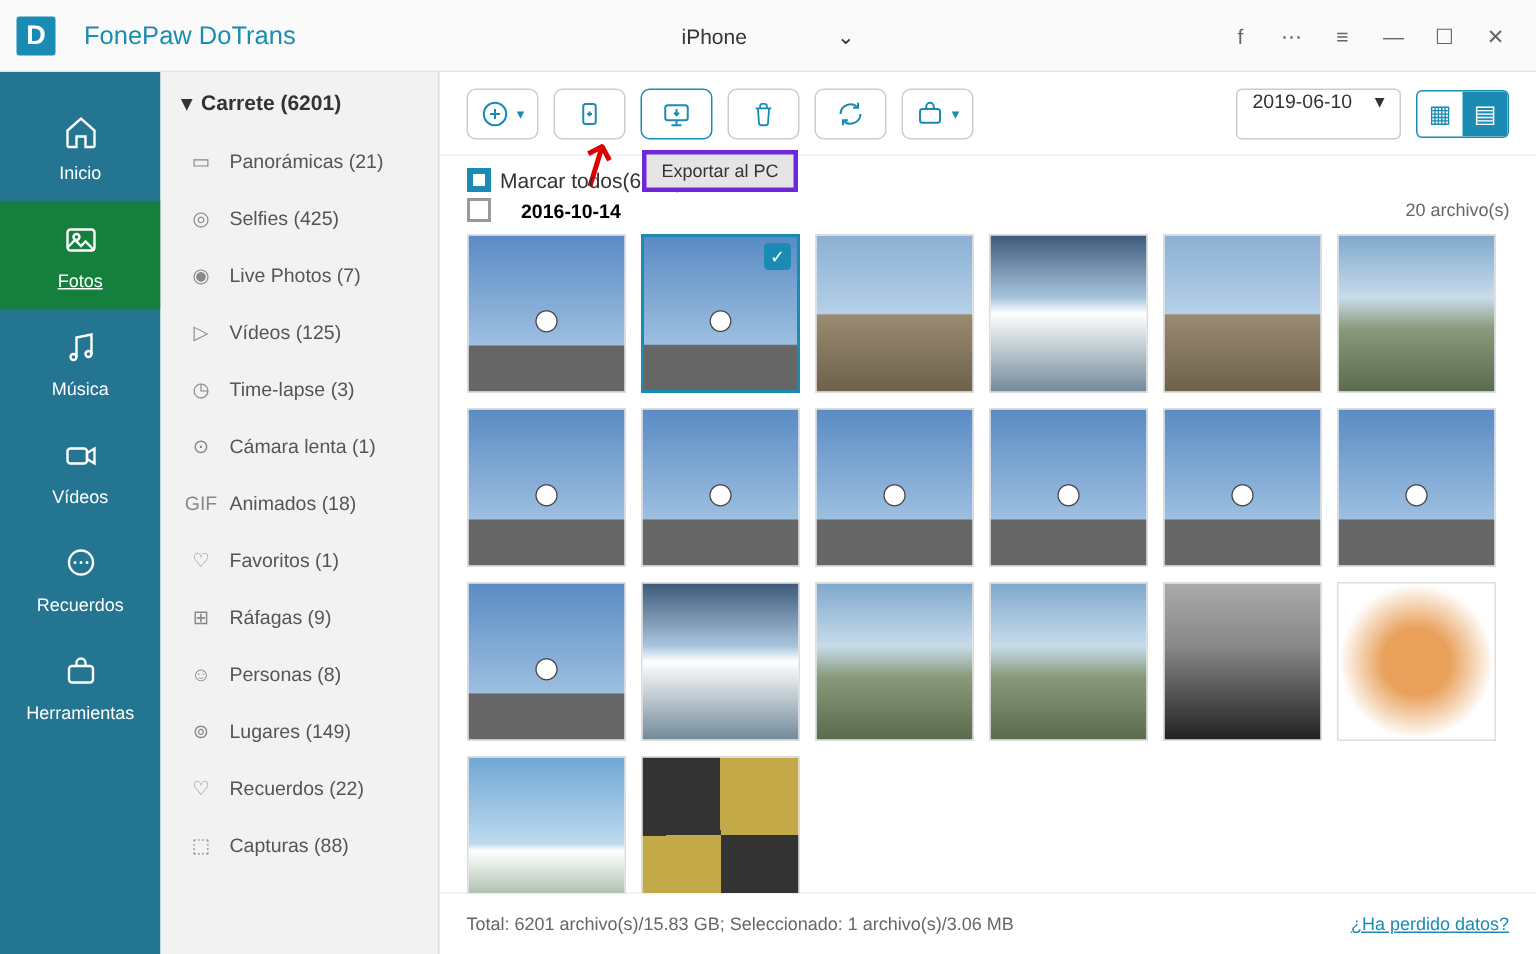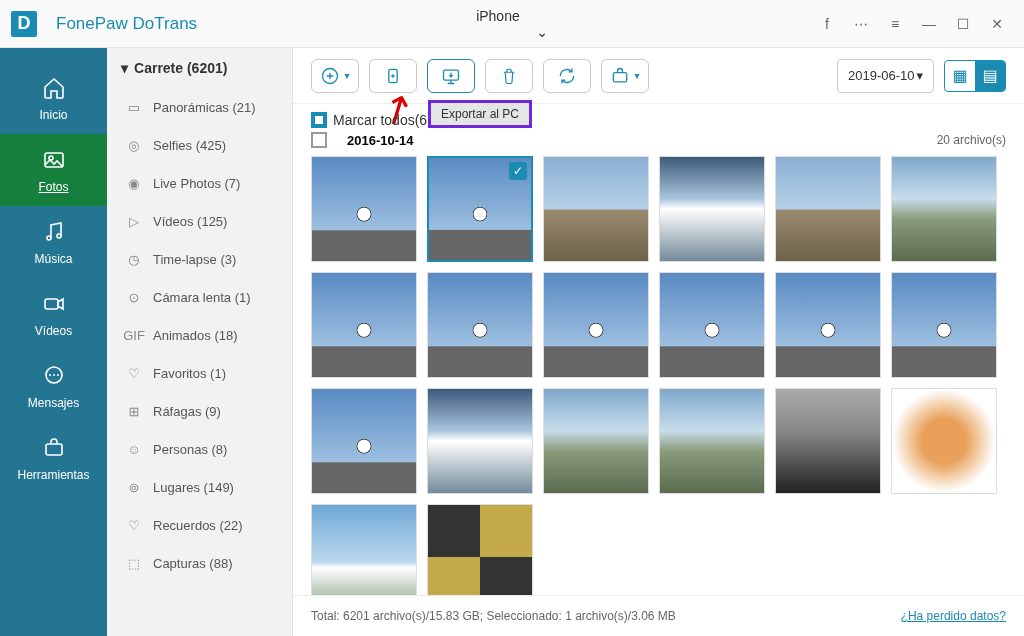--- a/index.html
+++ b/index.html
@@ -2,38 +2,38 @@
 <html><head>
 <meta charset="utf-8">
 <style>
 *{margin:0;padding:0;box-sizing:border-box;font-family:-apple-system,BlinkMacSystemFont,"Segoe UI",Arial,sans-serif;}
 body{width:1024px;height:636px;overflow:hidden;background:#fff;}
 .app{display:flex;flex-direction:column;height:100%;}
 .titlebar{height:48px;display:flex;align-items:center;border-bottom:1px solid #e5e5e5;background:#fafafa;}
 .logo{width:48px;height:48px;display:flex;align-items:center;justify-content:center;}
 .logo-icon{width:26px;height:26px;background:#1a8bb3;border-radius:2px;display:flex;align-items:center;justify-content:center;color:#fff;font-weight:bold;font-size:18px;}
 .app-title{color:#1a8bb3;font-size:17px;font-weight:500;margin-left:8px;}
-.device-select{position:absolute;left:50%;transform:translateX(-50%);display:flex;align-items:flex-start;font-size:14px;color:#333;cursor:pointer;flex-direction:column;}
+.device-select{position:absolute;left:50%;transform:translateX(-50%);display:flex;align-items:flex-start;font-size:14px;color:#333;cursor:pointer;}
 .win-controls{margin-left:auto;display:flex;align-items:center;gap:4px;padding-right:12px;}
 .win-btn{width:30px;height:30px;display:flex;align-items:center;justify-content:center;color:#666;cursor:pointer;font-size:14px;}
 .body-wrap{flex:1;display:flex;overflow:hidden;}
 .sidebar{width:107px;background:#237591;display:flex;flex-direction:column;padding-top:14px;}
 .nav-item{display:flex;flex-direction:column;align-items:center;padding:12px 0;color:#fff;cursor:pointer;gap:6px;}
 .nav-item.active{background:#15803d;text-decoration:underline;}
 .nav-icon{width:28px;height:28px;display:flex;align-items:center;justify-content:center;}
 .nav-label{font-size:12px;}
 .category-panel{width:186px;background:#f2f2f2;border-right:1px solid #e0e0e0;overflow-y:auto;}
 .cat-header{padding:12px 14px;font-size:14px;font-weight:bold;color:#333;display:flex;align-items:center;gap:6px;}
 .cat-item{padding:10px 12px 10px 18px;font-size:13px;color:#555;display:flex;align-items:center;gap:10px;cursor:pointer;}
 .cat-icon{width:18px;height:18px;display:flex;align-items:center;justify-content:center;color:#888;}
 .main-area{flex:1;display:flex;flex-direction:column;overflow:hidden;}
 .toolbar{height:56px;display:flex;align-items:center;padding:0 18px;gap:10px;border-bottom:1px solid #eee;}
 .tool-btn{height:34px;min-width:48px;border:1px solid #ccc;border-radius:6px;display:flex;align-items:center;justify-content:center;background:#fff;cursor:pointer;color:#1a8bb3;position:relative;padding:0 8px;gap:4px;}
 .tool-btn.highlighted{border-color:#1a8bb3;}
-.date-select{margin-left:auto;height:34px;border:1px solid #ccc;border-radius:4px;padding:0 10px;display:flex;align-items:center;gap:2px;font-size:13px;color:#333;cursor:pointer;}
+.date-select{margin-left:auto;height:34px;border:1px solid #ccc;border-radius:4px;padding:0 10px;display:flex;align-items:flex-start;gap:15px;font-size:13px;color:#333;cursor:pointer;}
 .view-toggle{display:flex;border:1px solid #1a8bb3;border-radius:4px;overflow:hidden;}
 .view-btn{width:30px;height:30px;display:flex;align-items:center;justify-content:center;cursor:pointer;}
 .view-btn.active{background:#1a8bb3;color:#fff;}
 .view-btn:not(.active){color:#1a8bb3;}
 .tooltip{position:absolute;top:40px;left:0;background:#e5e5e5;border:3px solid #6d28d9;padding:4px 10px;font-size:12px;color:#333;white-space:nowrap;z-index:10;}
 .arrow{position:absolute;top:26px;left:-48px;color:#d00;font-size:40px;transform:rotate(-28deg);pointer-events:none;}
 .content{flex:1;overflow-y:auto;padding:8px 18px;position:relative;}
 .select-all{display:flex;align-items:center;gap:6px;font-size:14px;color:#333;margin-bottom:4px;}
 .chk{width:16px;height:16px;border:2px solid #1a8bb3;display:inline-flex;align-items:center;justify-content:center;}
 .chk.filled{background:#1a8bb3;}
@@ -120,21 +120,21 @@
           </div>
         <span class="nav-label">Vídeos</span>
       </div>
       <div class="nav-item">
         <div class="nav-icon">
             <svg width="24" height="24" viewBox="0 0 24 24" fill="none" stroke="#fff" stroke-width="1.6">
               <circle cx="12" cy="11" r="8"></circle>
               <path d="M8 11h0M12 11h0M16 11h0" stroke-linecap="round" stroke-width="2"></path>
             </svg>
           </div>
-        <span class="nav-label">Mensajes</span>
+        <span class="nav-label">Recuerdos</span>
       </div>
       <div class="nav-item">
         <div class="nav-icon">
             <svg width="24" height="24" viewBox="0 0 24 24" fill="none" stroke="#fff" stroke-width="1.6">
               <rect x="4" y="8" width="16" height="11" rx="2"></rect>
               <path d="M9 8V6a3 3 0 0 1 6 0v2"></path>
             </svg>
           </div>
         <span class="nav-label">Herramientas</span>
       </div>

